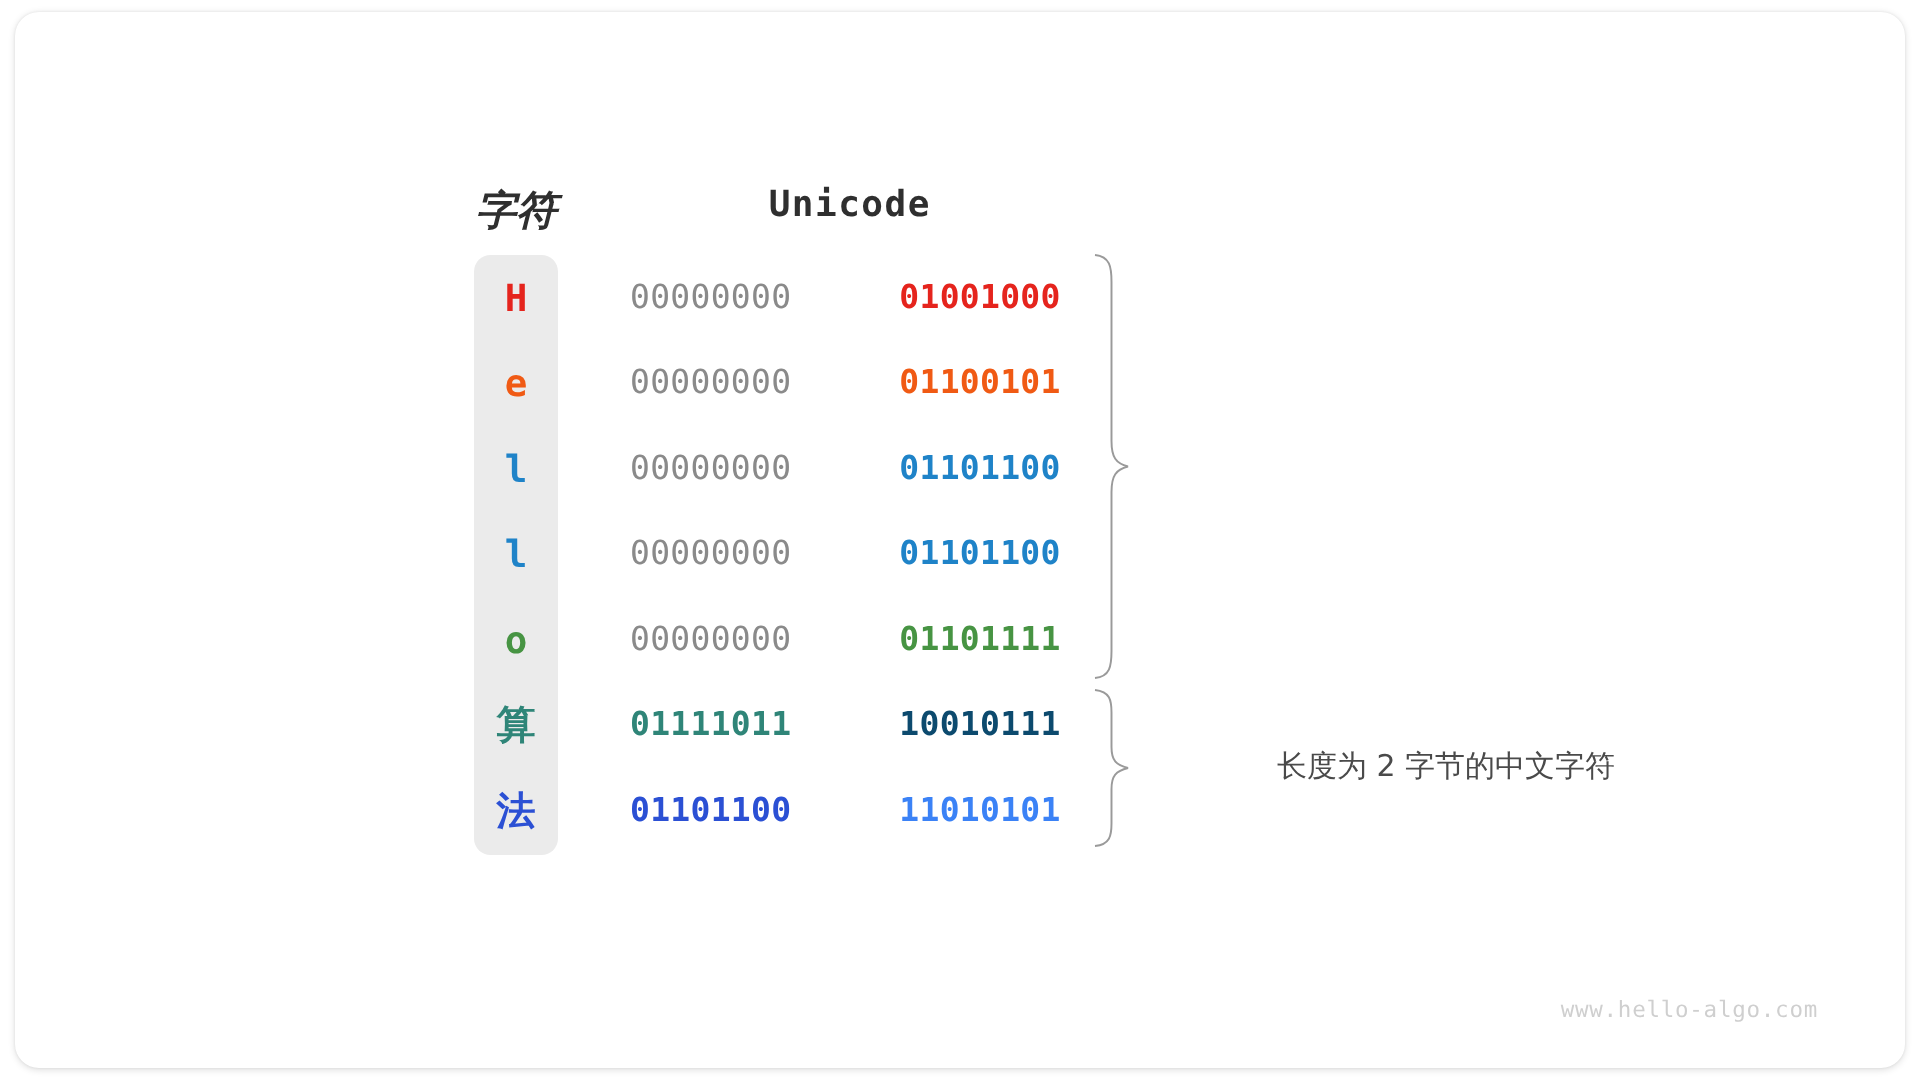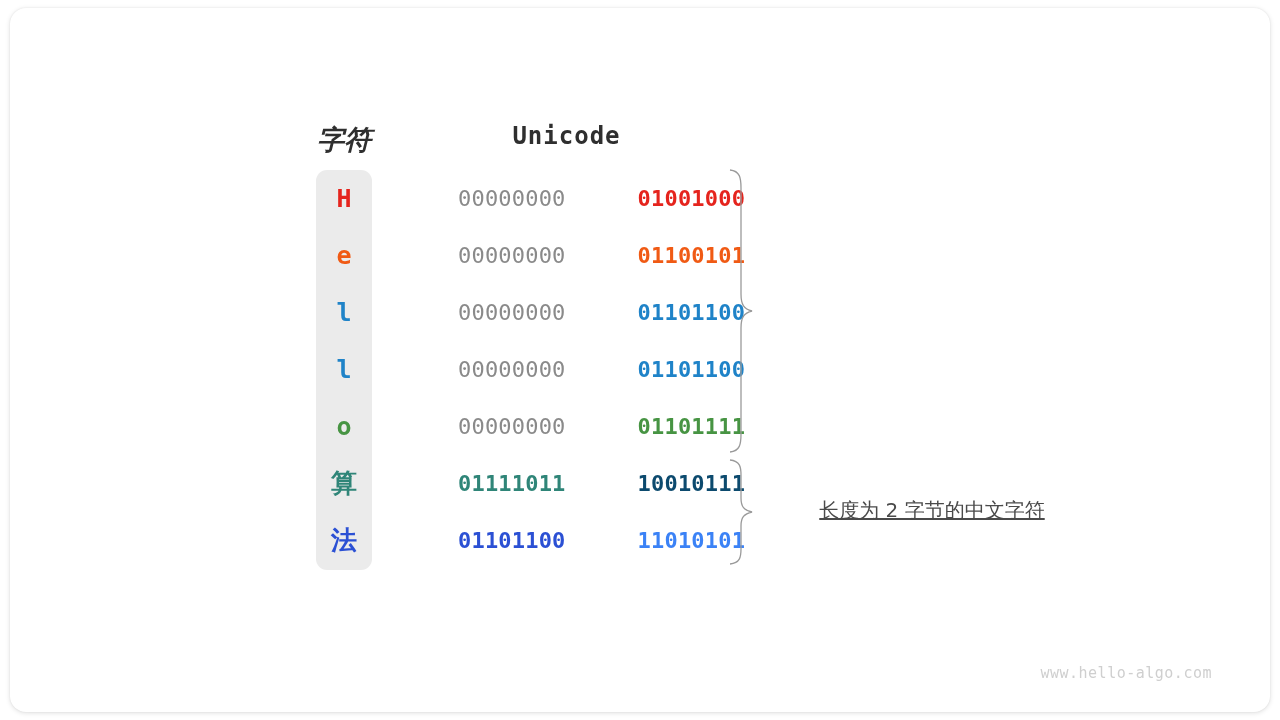--- a/index.html
+++ b/index.html
@@ -73,21 +73,21 @@
     font-family: "DejaVu Sans Mono", "Liberation Mono", monospace;
   }
   .char-cell.cjk {
     font-family: "DejaVu Sans", "Liberation Sans", sans-serif;
     font-size: 26px;
   }
 
   
   .bin-row {
     position: absolute;
-    left: 448px;
+    left: 410px;
     width: 260px;
     height: 57px;
     display: flex;
     align-items: center;
     justify-content: flex-start;
     font-family: "DejaVu Sans Mono", "Liberation Mono", monospace;
     font-size: 22px;
     white-space: pre;
     gap: 36px;
   }
@@ -128,21 +128,21 @@
     line-height: 36px;
     white-space: nowrap;
   }
   .annotation .line2 {
     font-size: 19px;
     line-height: 34px;
     color: #6e6e6e;
     white-space: nowrap;
   }
   #annotation-ascii { left: 760px; top: 265px; width: 340px; }
-  #annotation-cjk   { left: 752px; top: 484px; width: 340px; text-decoration: underline; }
+  #annotation-cjk   { left: 784px; top: 484px; width: 340px; }
 
   
   #watermark {
     position: absolute;
     right: 58px;
     bottom: 30px;
     color: #cfcfcf;
     font-size: 15px;
     font-family: "DejaVu Sans Mono", "Liberation Mono", monospace;
     letter-spacing: 0.5px;

